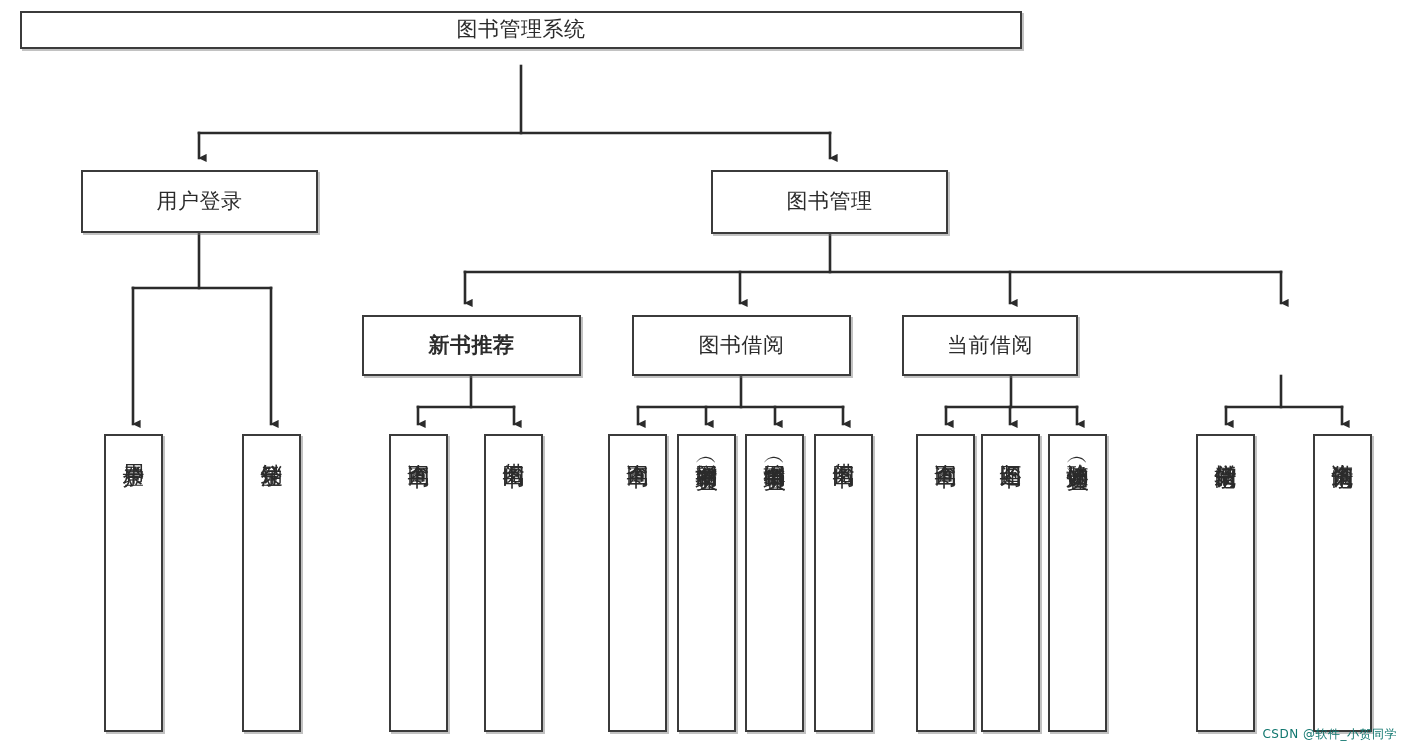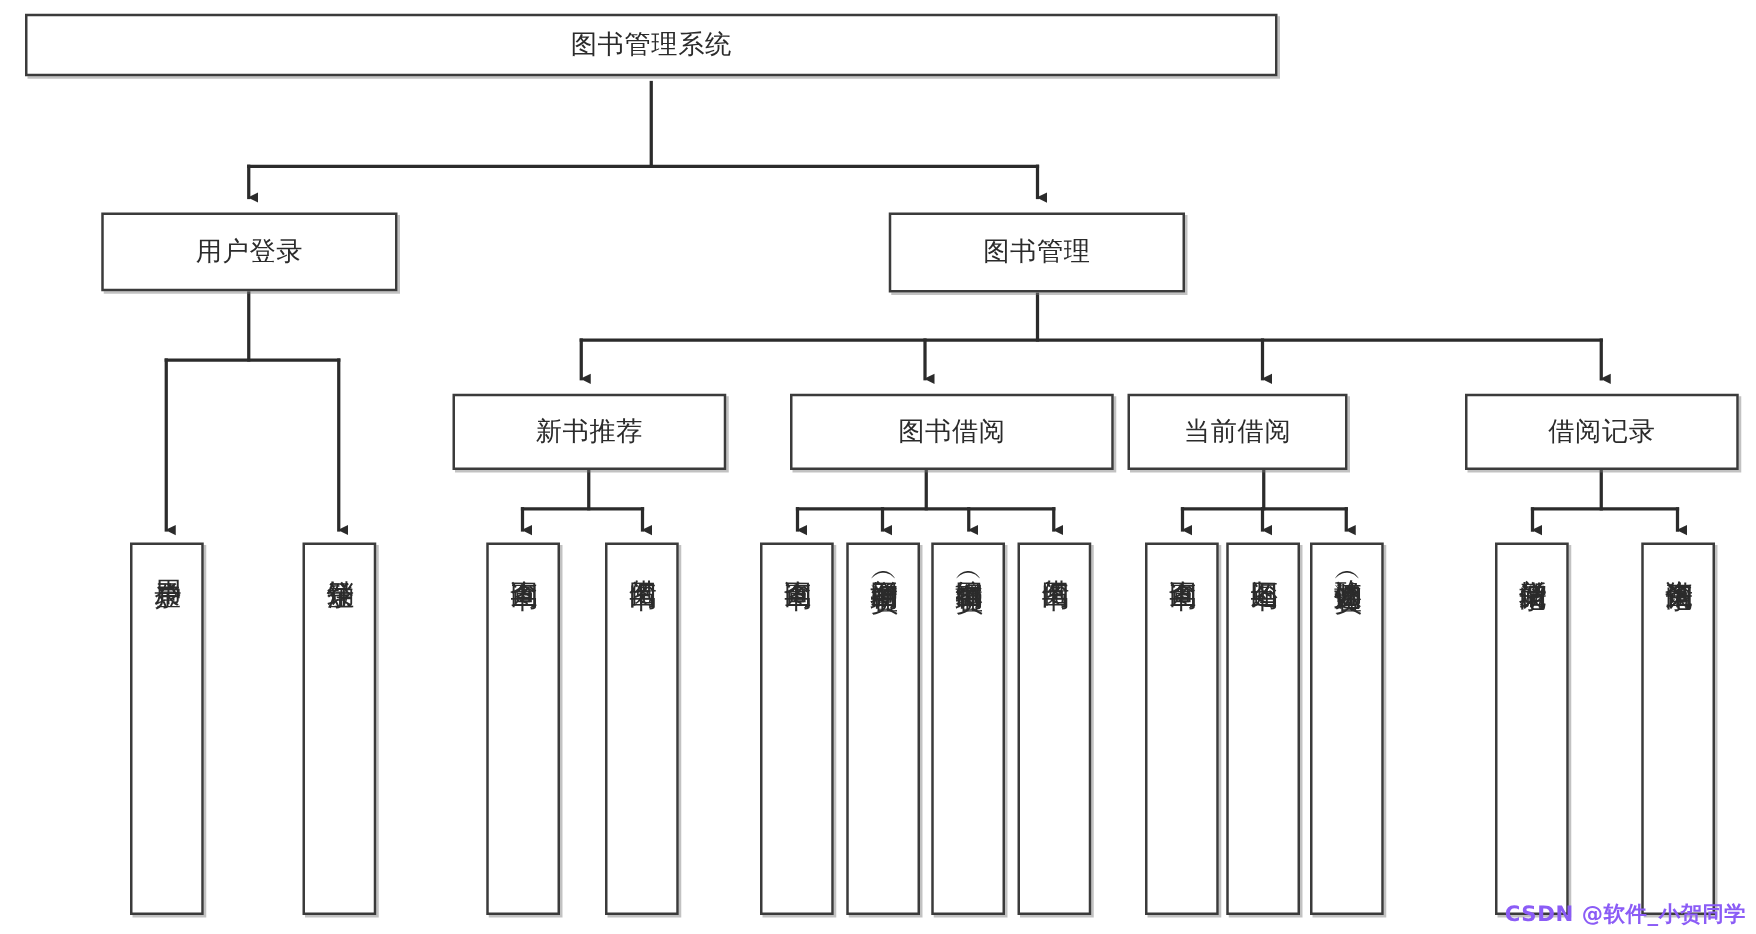--- a/index.html
+++ b/index.html
@@ -59,26 +59,25 @@
     text-orientation: upright;
     font-size: 22px;
     line-height: 1.18;
     letter-spacing: 1px;
     white-space: nowrap;
   }
   .watermark {
     position: absolute;
     right: 8px;
     bottom: 4px;
-    font-size: 17px;
-    color: #8b5cf6;
+    font-size: 12px;
+    color: #0f766e;
     letter-spacing: 0.5px;
     white-space: nowrap;
     user-select: none;
-    font-weight: bold;
   }
 </style>
 </head>
 <body>
 
 <div id="canvas">
 
   <svg id="edges" viewBox="0 0 1405 747" width="1405" height="747">
     <defs>
       <marker id="arrow" markerWidth="9" markerHeight="9" refX="4.5" refY="7.6" orient="auto" markerUnits="userSpaceOnUse">
@@ -122,47 +121,44 @@
       <path d="M1010,407 L1010,424" marker-end="url(#arrow)"></path>
       <path d="M1077,407 L1077,424" marker-end="url(#arrow)"></path>
 
       <path d="M1281,376 L1281,407"></path>
       <path d="M1226,407 L1342,407"></path>
       <path d="M1226,407 L1226,424" marker-end="url(#arrow)"></path>
       <path d="M1342,407 L1342,424" marker-end="url(#arrow)"></path>
     </g>
   </svg>
 
-  <div class="node horiz" style="left:20px; top:11px; width:1002px; height:50px;">
+  <div class="node horiz" style="left:20px; top:11px; width:1002px; height:38px;">
     <span class="label">图书管理系统</span>
   </div>
 
   <div class="node horiz" style="left:81px; top:170px; width:237px; height:63px;">
     <span class="label">用户登录</span>
   </div>
 
   <div class="node horiz" style="left:711px; top:170px; width:237px; height:64px;">
     <span class="label">图书管理</span>
   </div>
 
-  <div class="node horiz" style="left:362px; top:315px; width:219px; height:61px;">
+  <div class="node horiz" style="left:362px; top:315px; width:219px; height:61px;font-weight:bold;">
     <span class="label">新书推荐</span>
   </div>
 
-  <div class="node horiz" style="left:632px; top:315px; width:259px; height:61px;">
+  <div class="node horiz" style="left:632px; top:315px; width:219px; height:61px;">
     <span class="label">图书借阅</span>
   </div>
 
   <div class="node horiz" style="left:902px; top:315px; width:176px; height:61px;">
     <span class="label">当前借阅</span>
   </div>
 
-  <div class="node horiz" style="left:1172px; top:315px; width:219px; height:61px;">
-    <span class="label">借阅记录</span>
-  </div>
 
   <div class="node vert" style="left:104px; top:434px; width:59px; height:298px;">
     <span class="label">用户登录</span>
   </div>
 
   <div class="node vert" style="left:242px; top:434px; width:59px; height:298px;">
     <span class="label">注销登录</span>
   </div>
 
   <div class="node vert" style="left:389px; top:434px; width:59px; height:298px;">

